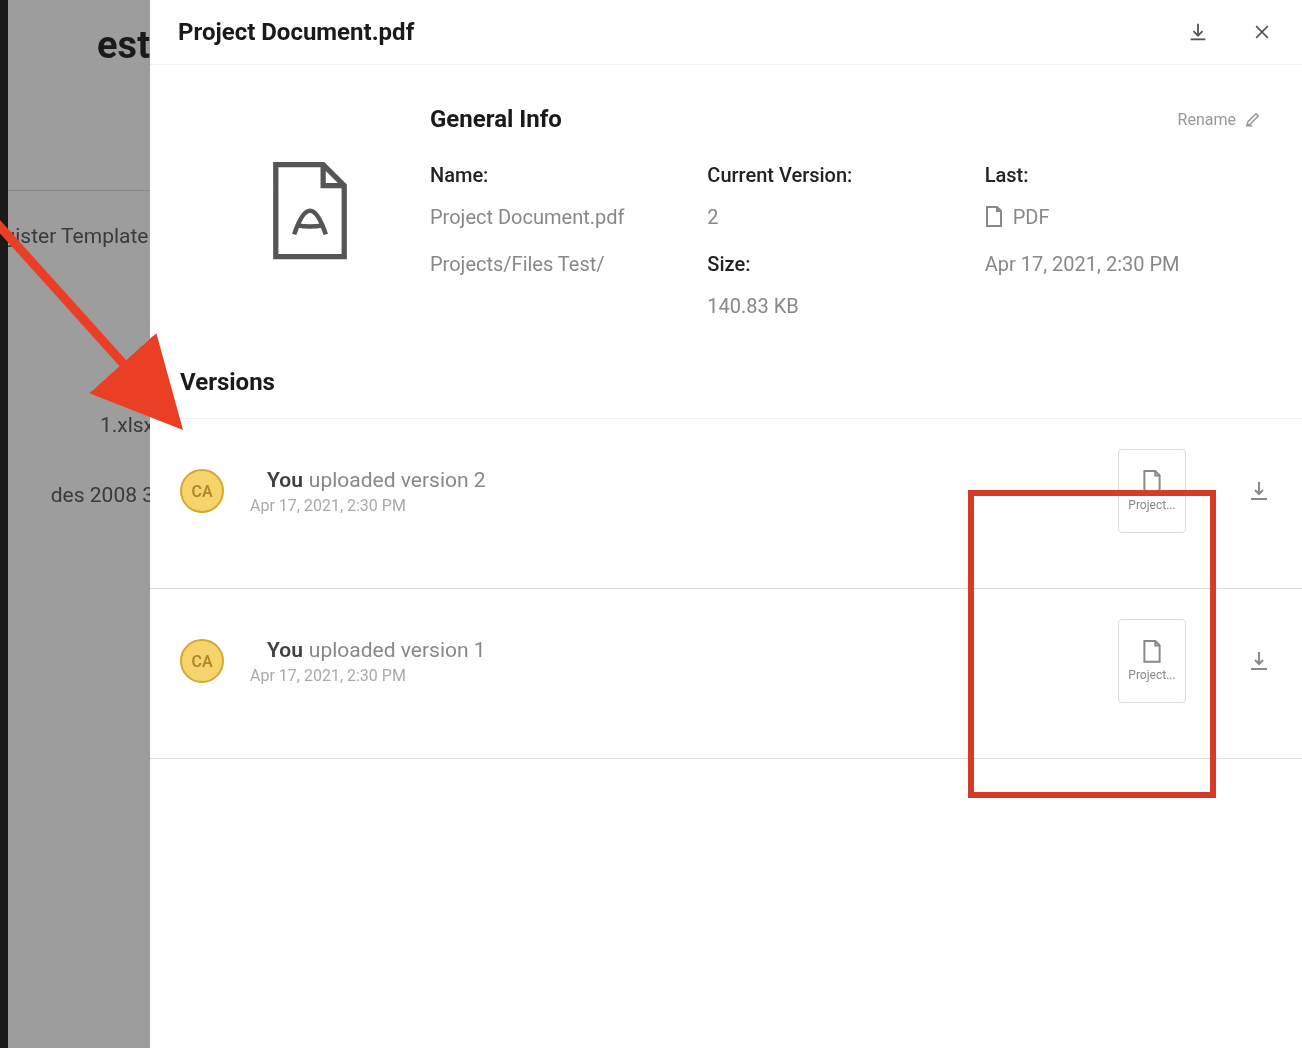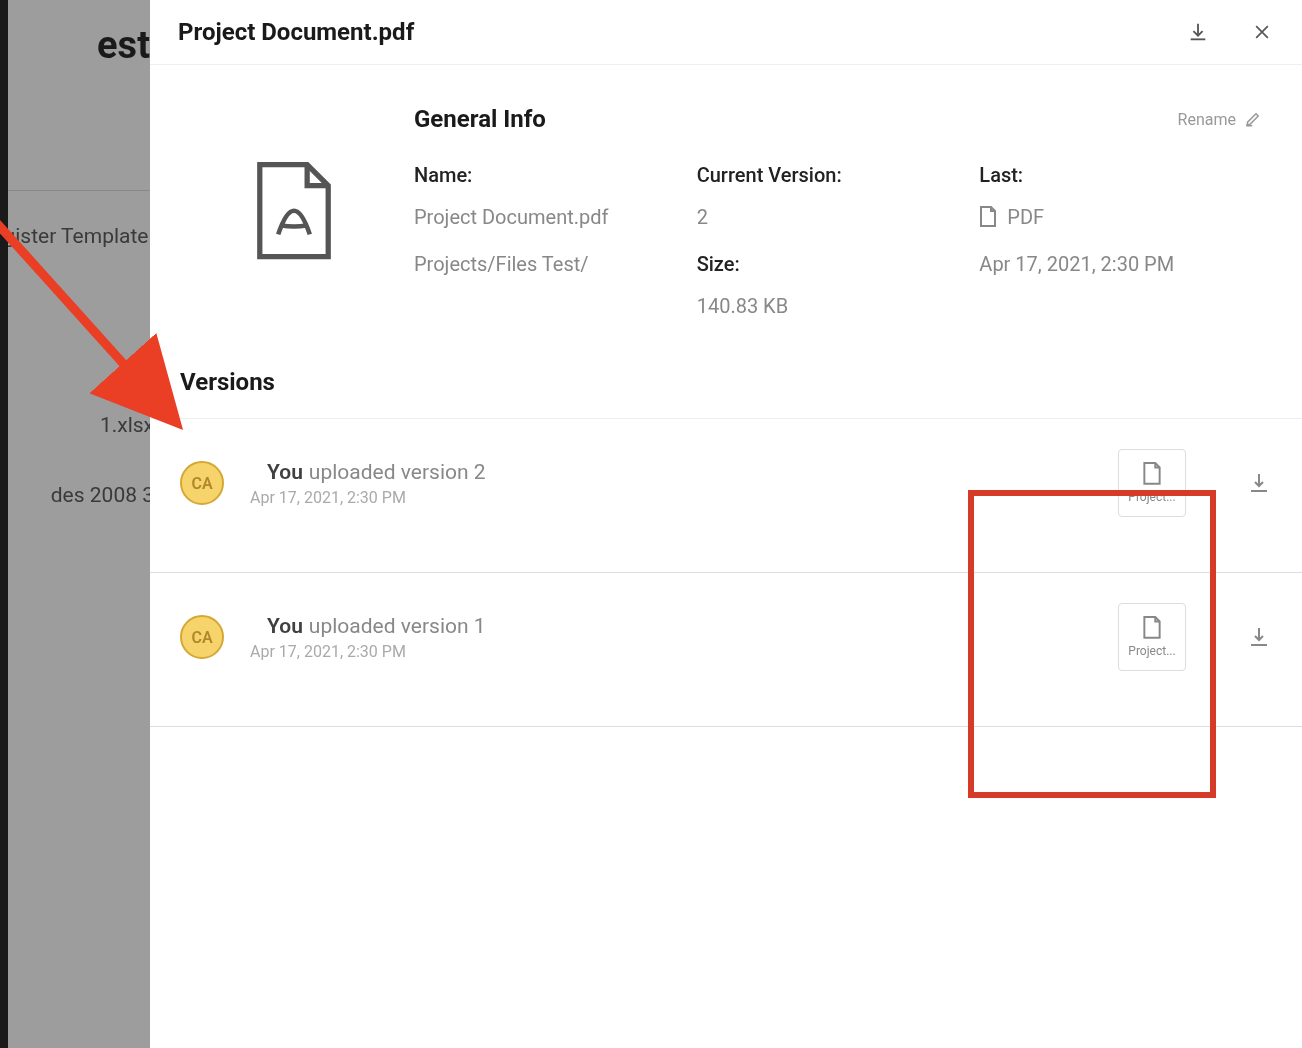--- a/index.html
+++ b/index.html
@@ -91,21 +91,21 @@
       width: 24px;
       height: 24px;
       display: flex;
       align-items: center;
       justify-content: center;
       cursor: pointer;
       color: #555;
     }
     .info-section {
       display: flex;
-      padding: 40px 40px 30px 24px;
+      padding: 40px 40px 30px 40px;
     }
     .file-thumb {
       width: 240px;
       display: flex;
       align-items: center;
       justify-content: center;
     }
     .file-thumb svg {
       width: 80px;
       height: 100px;
@@ -203,21 +203,21 @@
       font-weight: 600;
       margin-left: 17px;
     }
     .version-time {
       font-size: 16px;
       color: #aaa;
       margin-top: 4px;
     }
     .version-file-tile {
       width: 68px;
-      height: 68px;
+      height: 84px;
       border: 1px solid #ddd;
       border-radius: 4px;
       display: flex;
       flex-direction: column;
       align-items: center;
       justify-content: center;
       gap: 4px;
       margin-right: 60px;
       cursor: pointer;
     }

